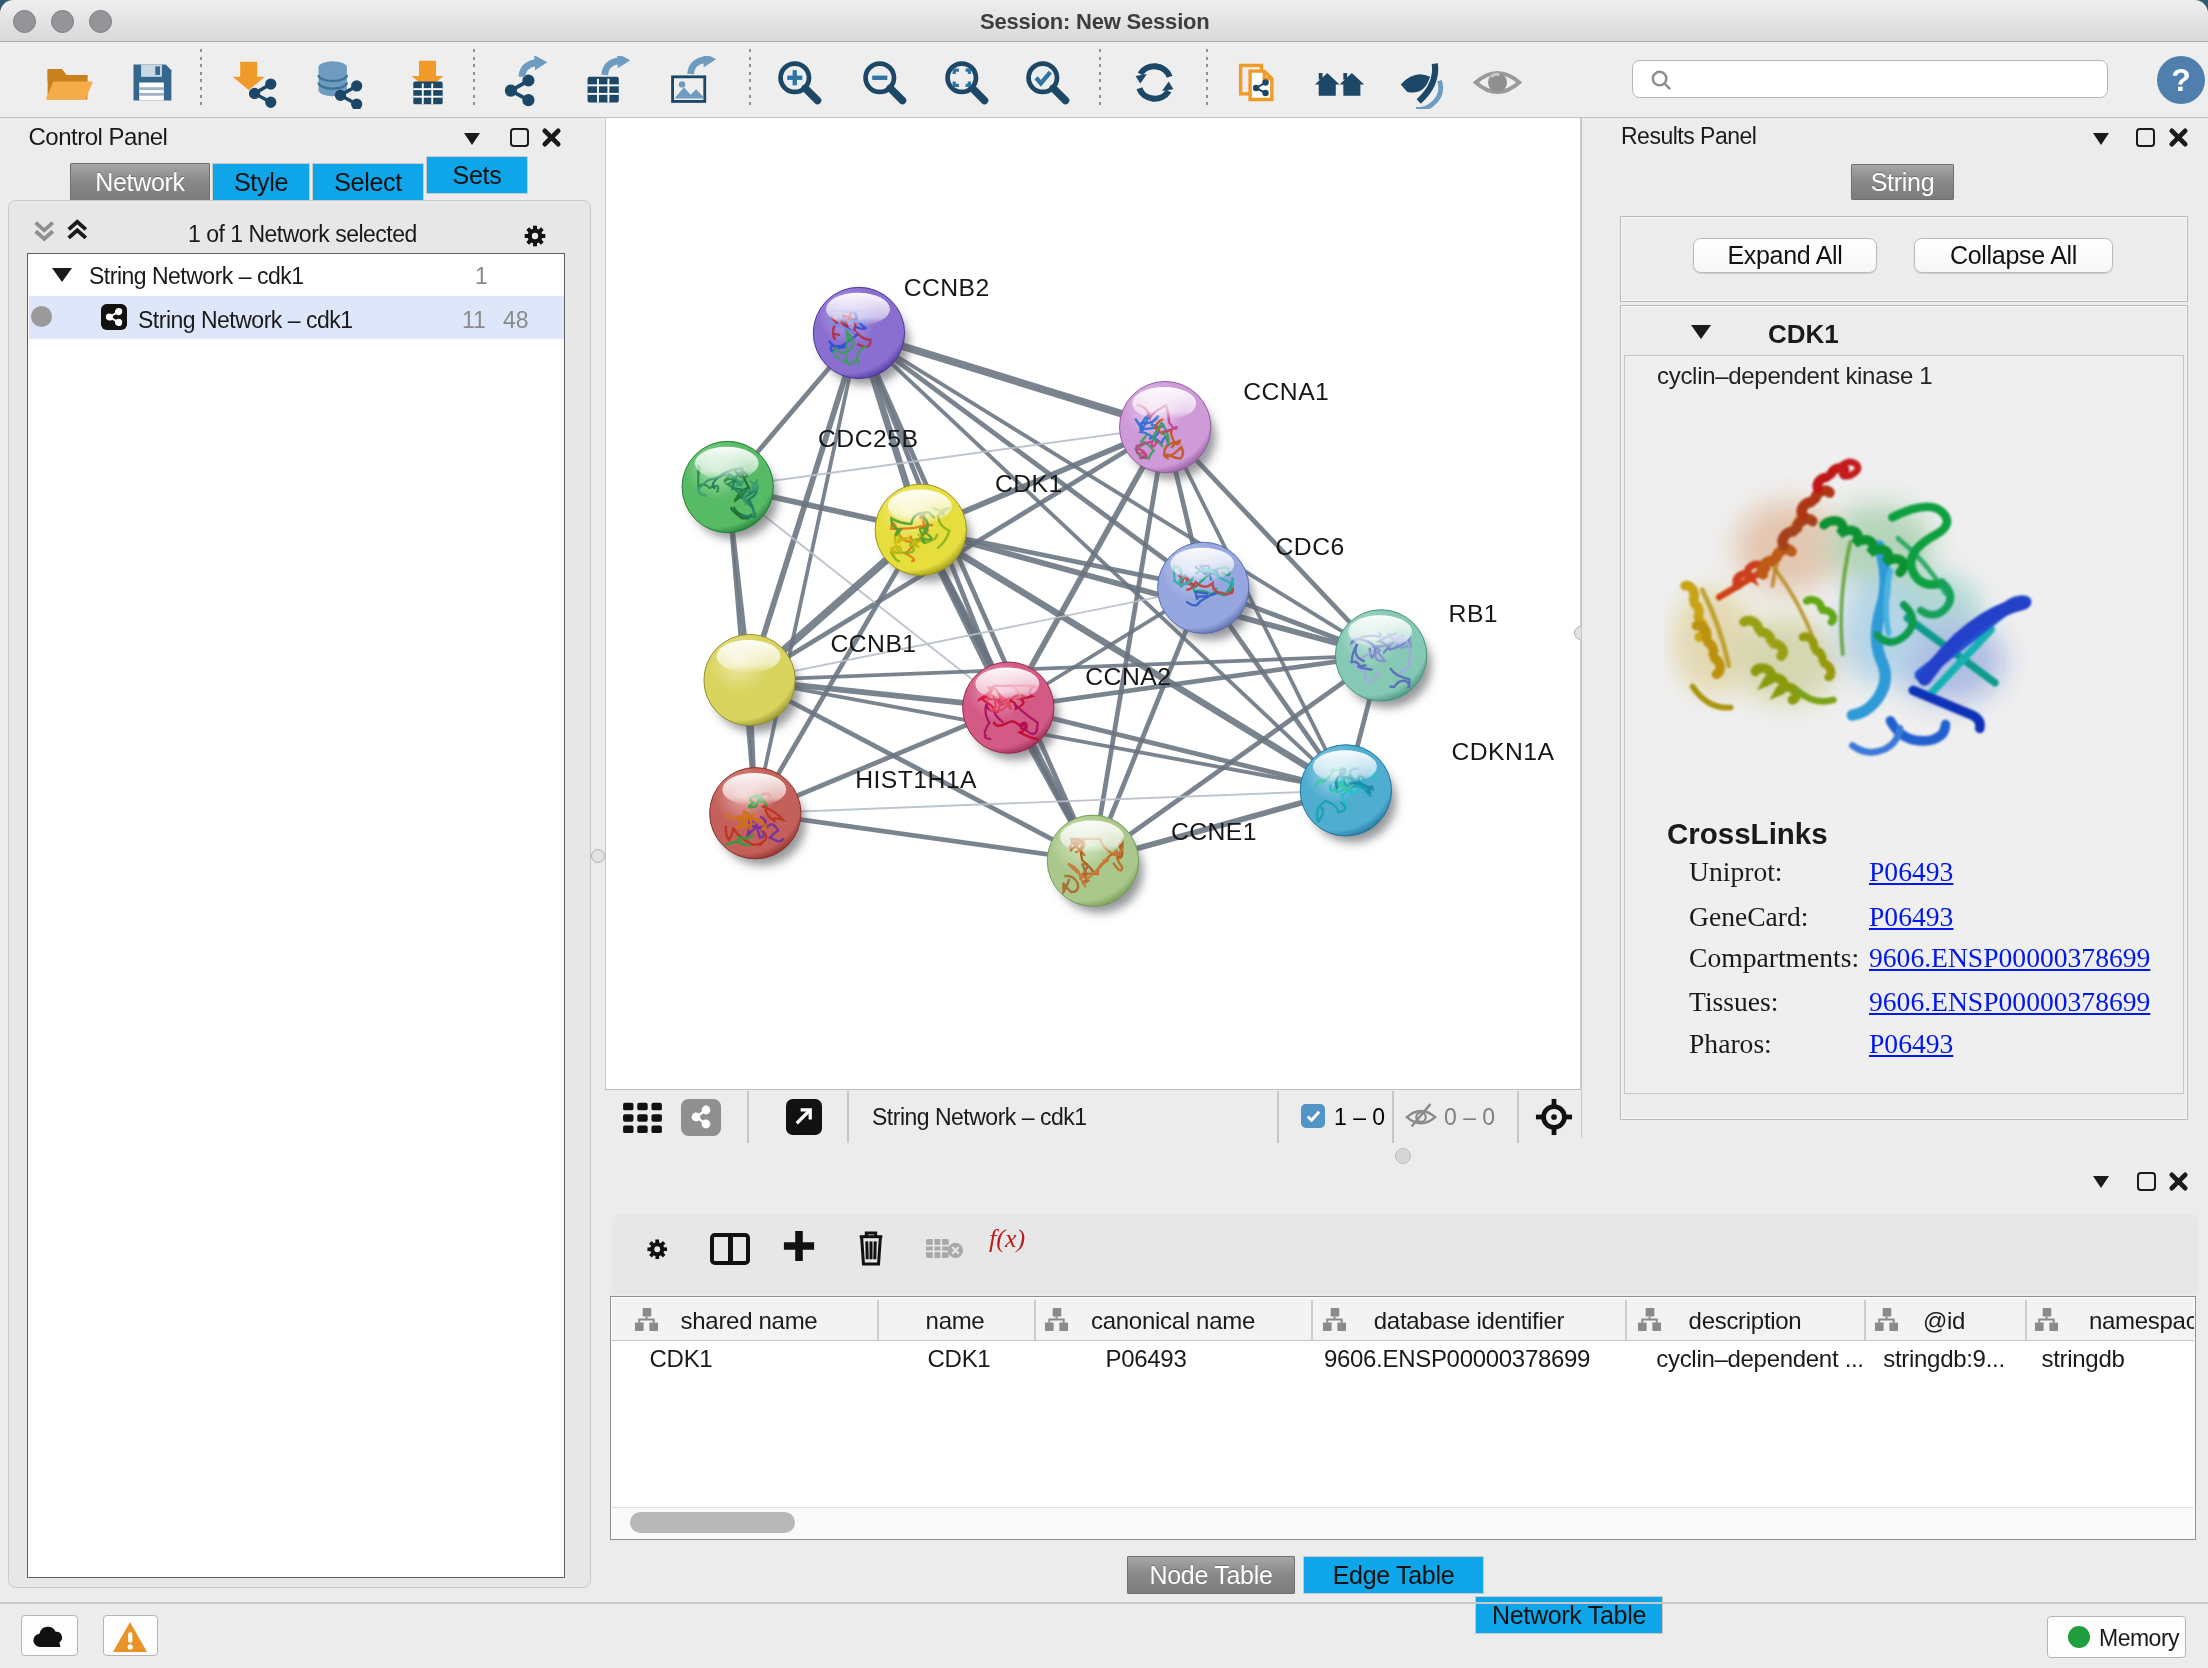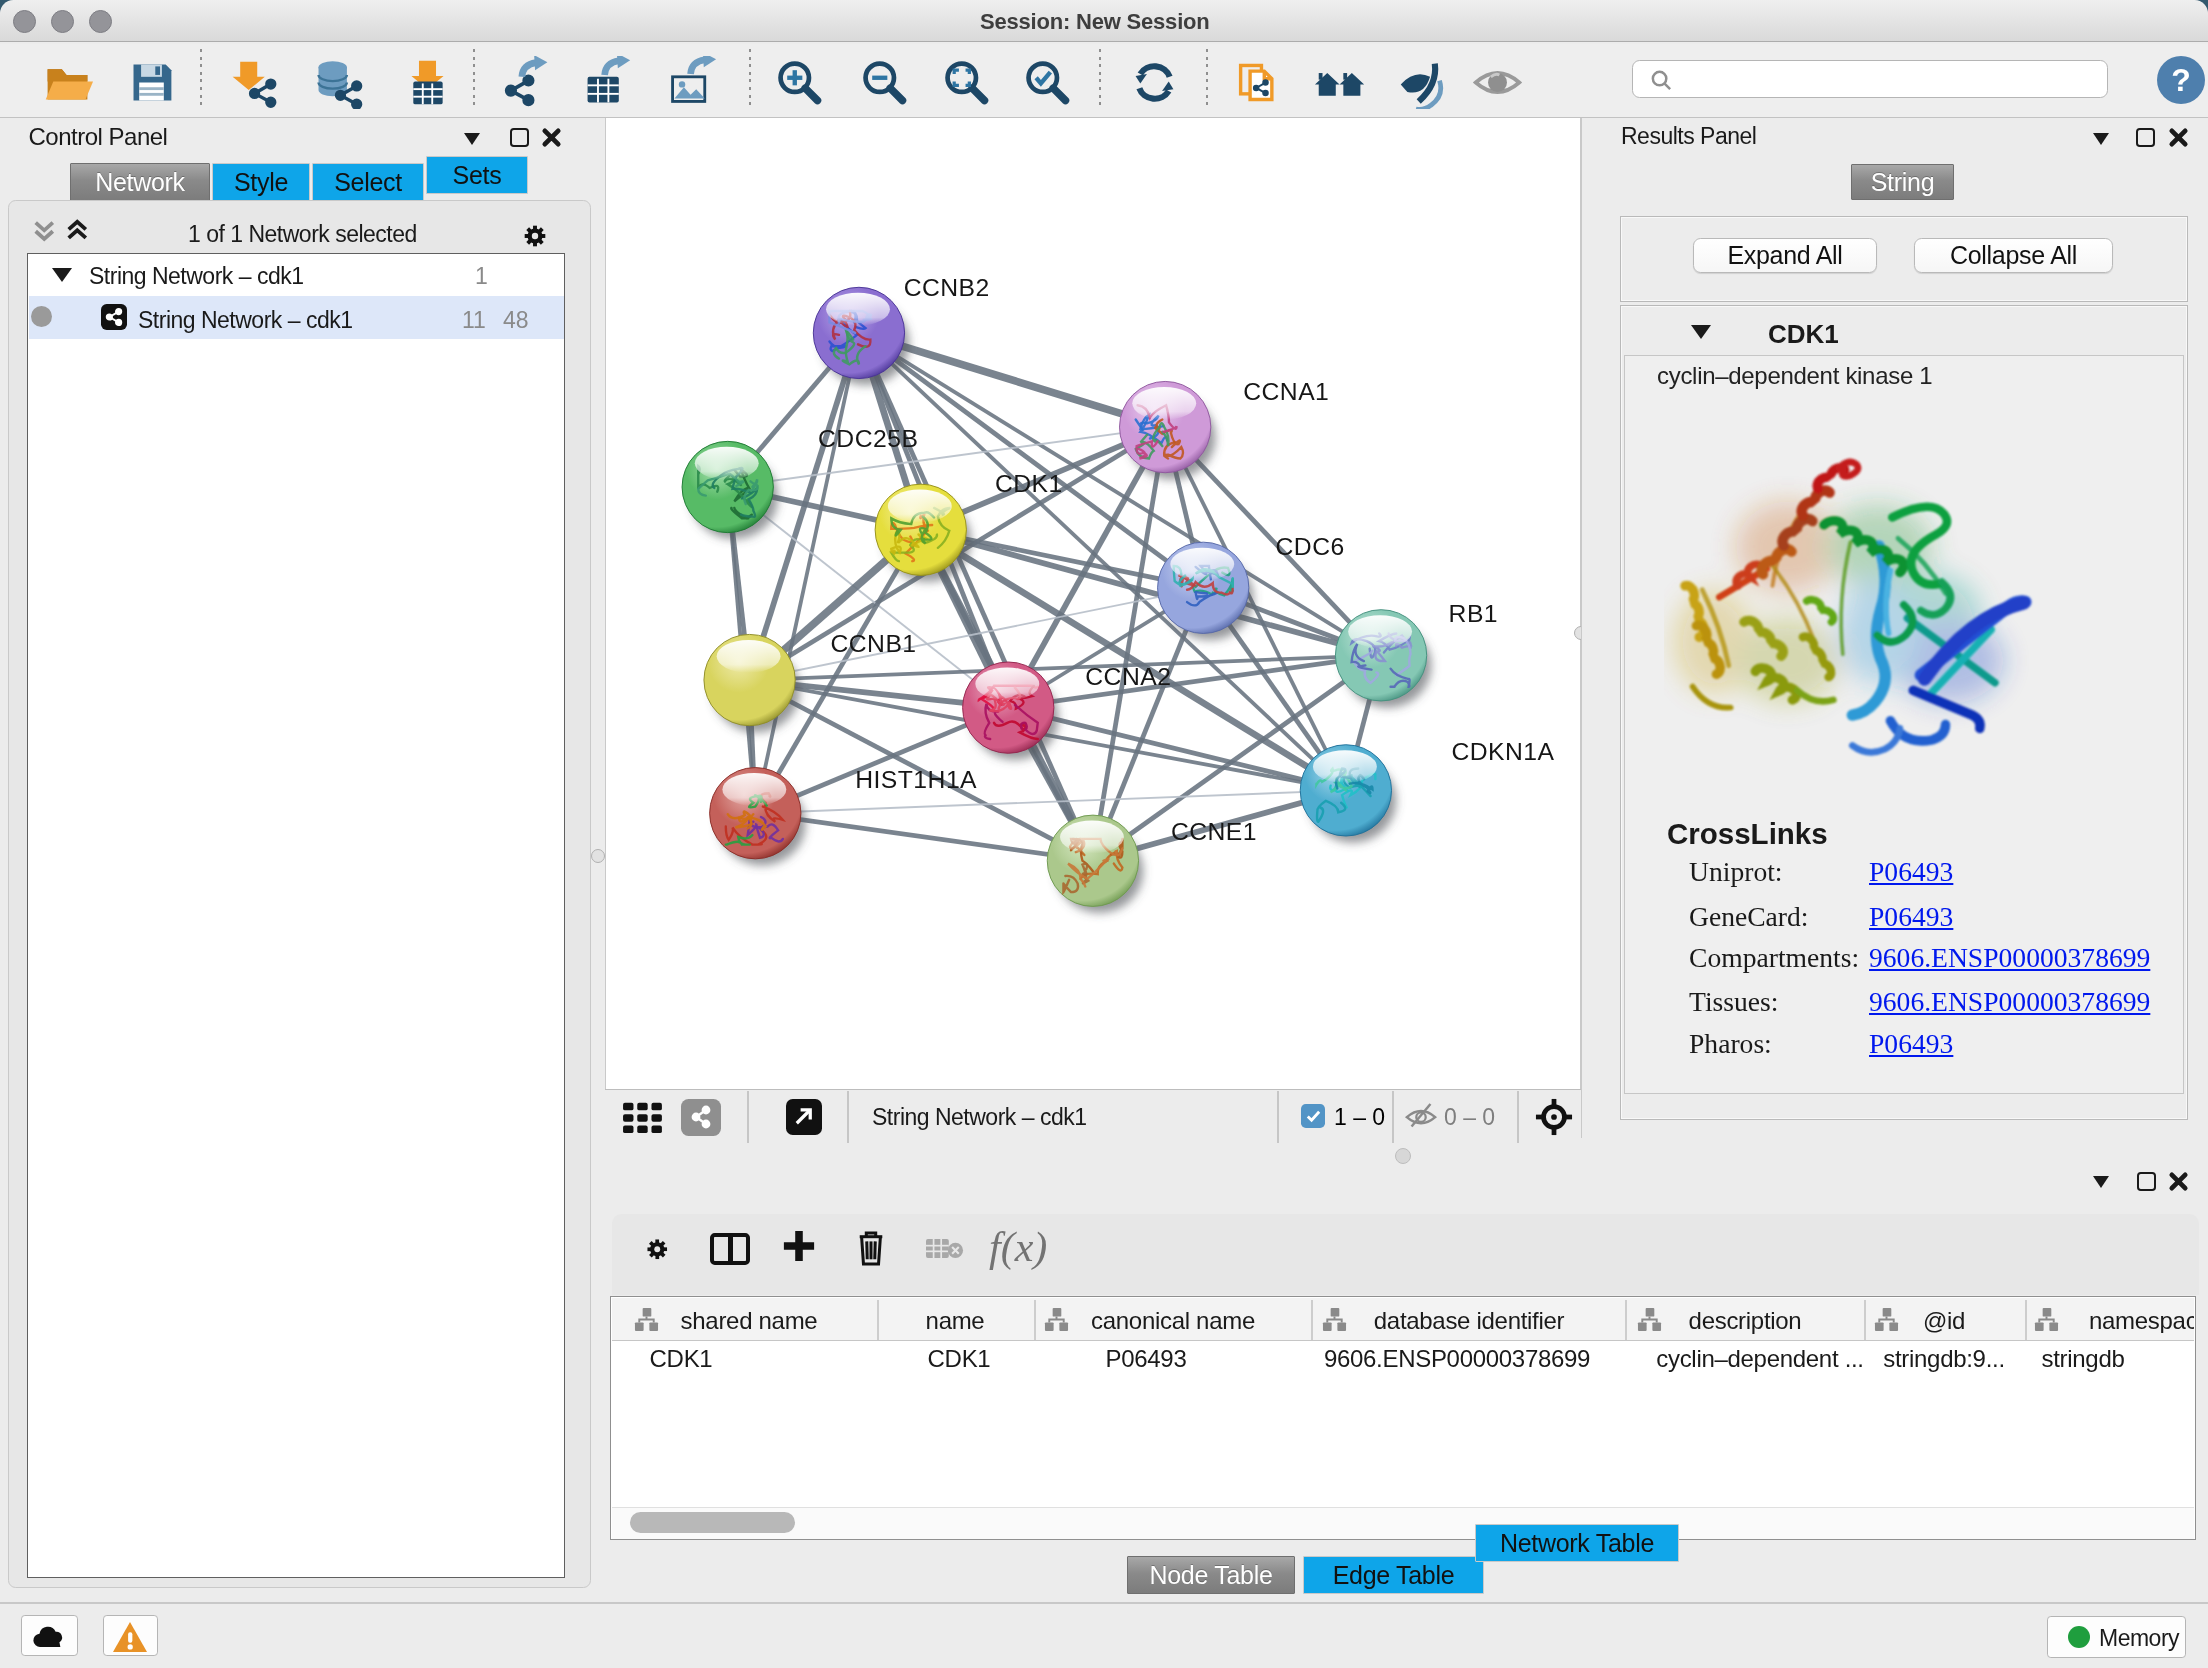--- a/index.html
+++ b/index.html
@@ -664,21 +664,21 @@
     <rect x="0" y="1" width="24" height="20" rx="2" fill="#a8a8a8"></rect>
     <g stroke="#e7e7e7" stroke-width="1.8">
       <line x1="0" y1="8" x2="24" y2="8"></line>
       <line x1="0" y1="14" x2="24" y2="14"></line>
       <line x1="8" y1="1" x2="8" y2="21"></line>
       <line x1="16" y1="1" x2="16" y2="21"></line>
     </g>
     <circle cx="31" cy="13" r="8" fill="#a8a8a8"></circle>
     <path d="M27.5,9.5 l7,7 m0,-7 l-7,7" stroke="#e7e7e7" stroke-width="2.2"></path>
   </svg>
-<div class="txt" style="left:989px;top:1226px;font-size:42px;color:#737373;font-family:'Liberation Serif',serif;font-style:italic">f(x)</div>
+<div class="txt" style="left:989px;top:1226px;font-size:26px;color:#b91c1c;font-family:'Liberation Serif',serif;font-style:italic">f(x)</div>
 <div class="ab" style="left:610px;top:1296px;width:1586px;height:244px;background:#ffffff;border:1.9px solid #8f8f8f"></div>
 <div class="ab" style="left:612px;top:1298px;width:1582px;height:43px;background:#f3f3f3;border-bottom:1.9px solid #c6c6c6"></div>
 <div class="ab" style="left:877px;top:1300px;width:1.9px;height:40px;background:#cdcdcd"></div>
 <div class="ab" style="left:1034px;top:1300px;width:1.9px;height:40px;background:#cdcdcd"></div>
 <div class="ab" style="left:1311px;top:1300px;width:1.9px;height:40px;background:#cdcdcd"></div>
 <div class="ab" style="left:1625px;top:1300px;width:1.9px;height:40px;background:#cdcdcd"></div>
 <div class="ab" style="left:1864px;top:1300px;width:1.9px;height:40px;background:#cdcdcd"></div>
 <div class="ab" style="left:2025px;top:1300px;width:1.9px;height:40px;background:#cdcdcd"></div>
 <svg class="ab" style="left:633px;top:1307px" width="27" height="25" viewBox="0 0 28 26">
     <g fill="#8a8a8a">
@@ -751,21 +751,21 @@
 <div class="txt" style="left:959px;top:1347px;font-size:24px;letter-spacing:-0.3px;transform:translateX(-50%)">CDK1</div>
 <div class="txt" style="left:1146px;top:1347px;font-size:24px;letter-spacing:-0.3px;transform:translateX(-50%)">P06493</div>
 <div class="txt" style="left:1457px;top:1347px;font-size:24px;letter-spacing:-0.3px;transform:translateX(-50%)">9606.ENSP00000378699</div>
 <div class="txt" style="left:1760px;top:1347px;font-size:24px;letter-spacing:-0.3px;transform:translateX(-50%)">cyclin–dependent ...</div>
 <div class="txt" style="left:1944px;top:1347px;font-size:24px;letter-spacing:-0.3px;transform:translateX(-50%)">stringdb:9...</div>
 <div class="txt" style="left:2083px;top:1347px;font-size:24px;letter-spacing:-0.3px;transform:translateX(-50%)">stringdb</div>
 <div class="ab" style="left:612px;top:1507px;width:1582px;height:32px;background:#fafafa;border-top:1px solid #e0e0e0"></div>
 <div class="ab" style="left:630px;top:1512px;width:165px;height:21px;background:#b8b8b8;border-radius:10.5px"></div>
 <div class="tab tabs" style="left:1127px;top:1556px;width:168px">Node Table</div>
 <div class="tab tabu" style="left:1303px;top:1556px;width:181px">Edge Table</div>
-<div class="tab tabu" style="left:1475px;top:1524px;width:204px">Network Table</div>
+<div class="tab tabu" style="left:1475px;top:1596px;width:188px">Network Table</div>
 <div class="ab" style="left:0;top:1602px;width:2208px;height:1.9px;background:#c8c8c8"></div>
 <div class="wbtn" style="left:21px;top:1615px;width:57px;height:41px"></div>
 <svg class="ab" style="left:31px;top:1624px" width="36" height="25" viewBox="0 0 38 26">
     <path d="M10,24 a7,7 0 0 1 -1,-14 a9,9 0 0 1 17,-2 a6,6 0 0 1 4,11 l1,5 z" fill="#111"></path>
   </svg>
 <div class="wbtn" style="left:103px;top:1615px;width:55px;height:41px"></div>
 <svg class="ab" style="left:111px;top:1620px" width="38" height="34" viewBox="0 0 40 36">
     <path d="M20,2 L38,34 H2 Z" fill="#e89227"></path>
     <rect x="18" y="13" width="4.5" height="11" rx="2" fill="#fff"></rect>
     <circle cx="20.2" cy="28.5" r="2.8" fill="#fff"></circle>

